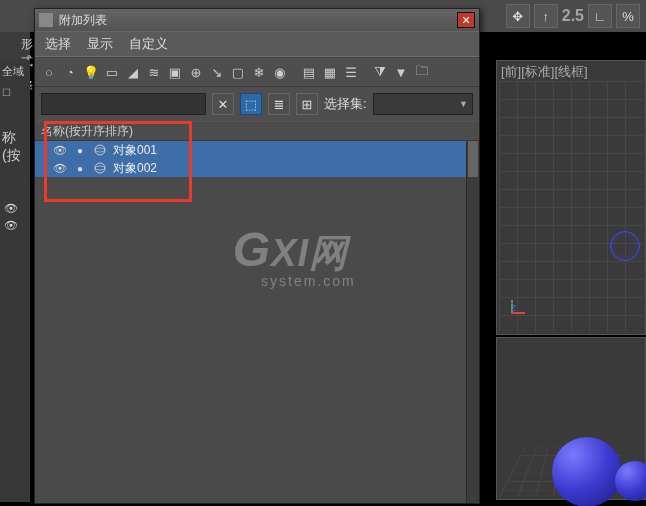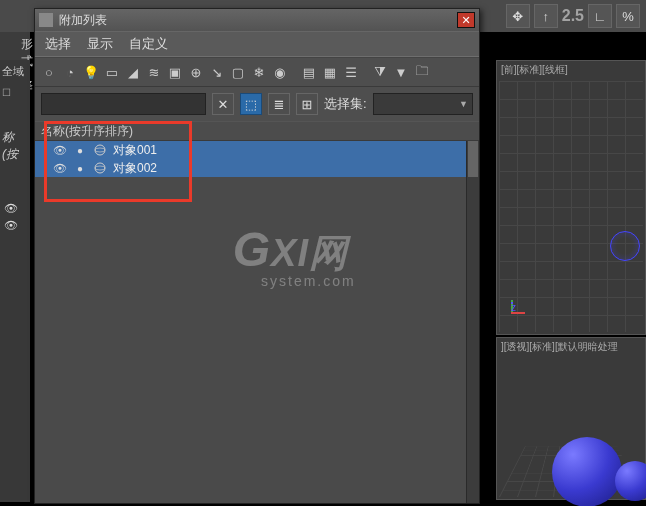--- a/index.html
+++ b/index.html
@@ -3,21 +3,21 @@
 <meta charset="utf-8">
 <style>
 * { margin:0; padding:0; box-sizing:border-box; font-family:"Microsoft YaHei",Arial,sans-serif; user-select:none; }
 body { width:646px; height:506px; background:#000; overflow:hidden; position:relative; }
 
 
 .bg-viewport { position:absolute; right:0; top:60px; width:150px; height:440px; }
 .viewport-panel { background:#3a3a3a; border:1px solid #555; margin-bottom:2px; position:relative; }
 .vp-top { height:275px; }
 .vp-bot { height:163px; }
-.viewport-label { color:#aaa; font-size:10px; padding:2px 4px; }
+.viewport-label { color:#aaa; font-size:13px; padding:2px 4px; }
 .grid-lines { position:absolute; inset:20px 2px 2px 2px; background-image:
  linear-gradient(#555 1px,transparent 1px),
  linear-gradient(90deg,#555 1px,transparent 1px);
  background-size:18px 18px; opacity:0.5; }
 .sphere { position:absolute; border-radius:50%; background:radial-gradient(circle at 30% 25%,#7a7aff,#3a3ad0 50%,#1a1a80); }
 .wireframe-obj { position:absolute; right:5px; top:170px; width:30px; height:30px; border:1px solid #44f; border-radius:50%; background:radial-gradient(circle,transparent 40%,rgba(68,68,255,0.3)); }
 .gizmo { position:absolute; bottom:20px; left:5px; width:24px; height:24px; }
 .gizmo::before { content:""; position:absolute; left:9px; bottom:0; width:2px; height:14px; background:#4a4; }
 .gizmo::after { content:""; position:absolute; left:9px; bottom:0; width:14px; height:2px; background:#d44; }
 .gizmo-z { position:absolute; left:9px; bottom:10px; width:2px; height:2px; background:#55f; font-size:10px; color:#55f; }
@@ -86,38 +86,37 @@
 
 <div class="left-ribbon">
   <div class="tab-lbl">形式</div>
   <div class="tab-lbl">择</div>
 </div>
 <div class="left-column-strip">
   <div style="color:#ccc;font-size:11px;padding:4px 2px;">全域</div>
   <div style="height:18px;display:flex;align-items:center;padding-left:2px;">
       <span style="color:#aaa;font-size:10px;">☐</span>
     </div>
-  <div style="color:#ccc;font-size:12px;padding:28px 2px 2px;font-style:italic;">称(按</div>
+  <div style="color:#ccc;font-size:14px;padding:28px 2px 2px;">称(按</div>
   <div class="left-vis-icons">
     <span class="eye-col">👁</span>
     <span class="eye-col">👁</span>
   </div>
 </div>
 
 <div class="bg-viewport">
   <div class="viewport-panel vp-top">
     <div class="viewport-label">[前][标准][线框]</div>
     <div class="grid-lines"></div>
     <div class="wireframe-obj"></div>
     <div class="gizmo">
         <div class="gizmo-z">z</div>
       </div>
   </div>
   <div class="viewport-panel vp-bot">
-    <div class="viewport-label">][透视][标准][默认明暗处理</div>
     <div class="grid-lines" style="transform:perspective(200px) rotateX(55deg);transform-origin:center bottom;"></div>
     <div class="sphere" style="width:70px;height:70px;bottom:-8px;left:55px;"></div>
     <div class="sphere" style="width:40px;height:40px;bottom:-2px;left:118px;"></div>
   </div>
 </div>
 
 <div class="dialog">
   <div class="titlebar">
     <div class="icon"></div>
     <span>附加列表</span>

